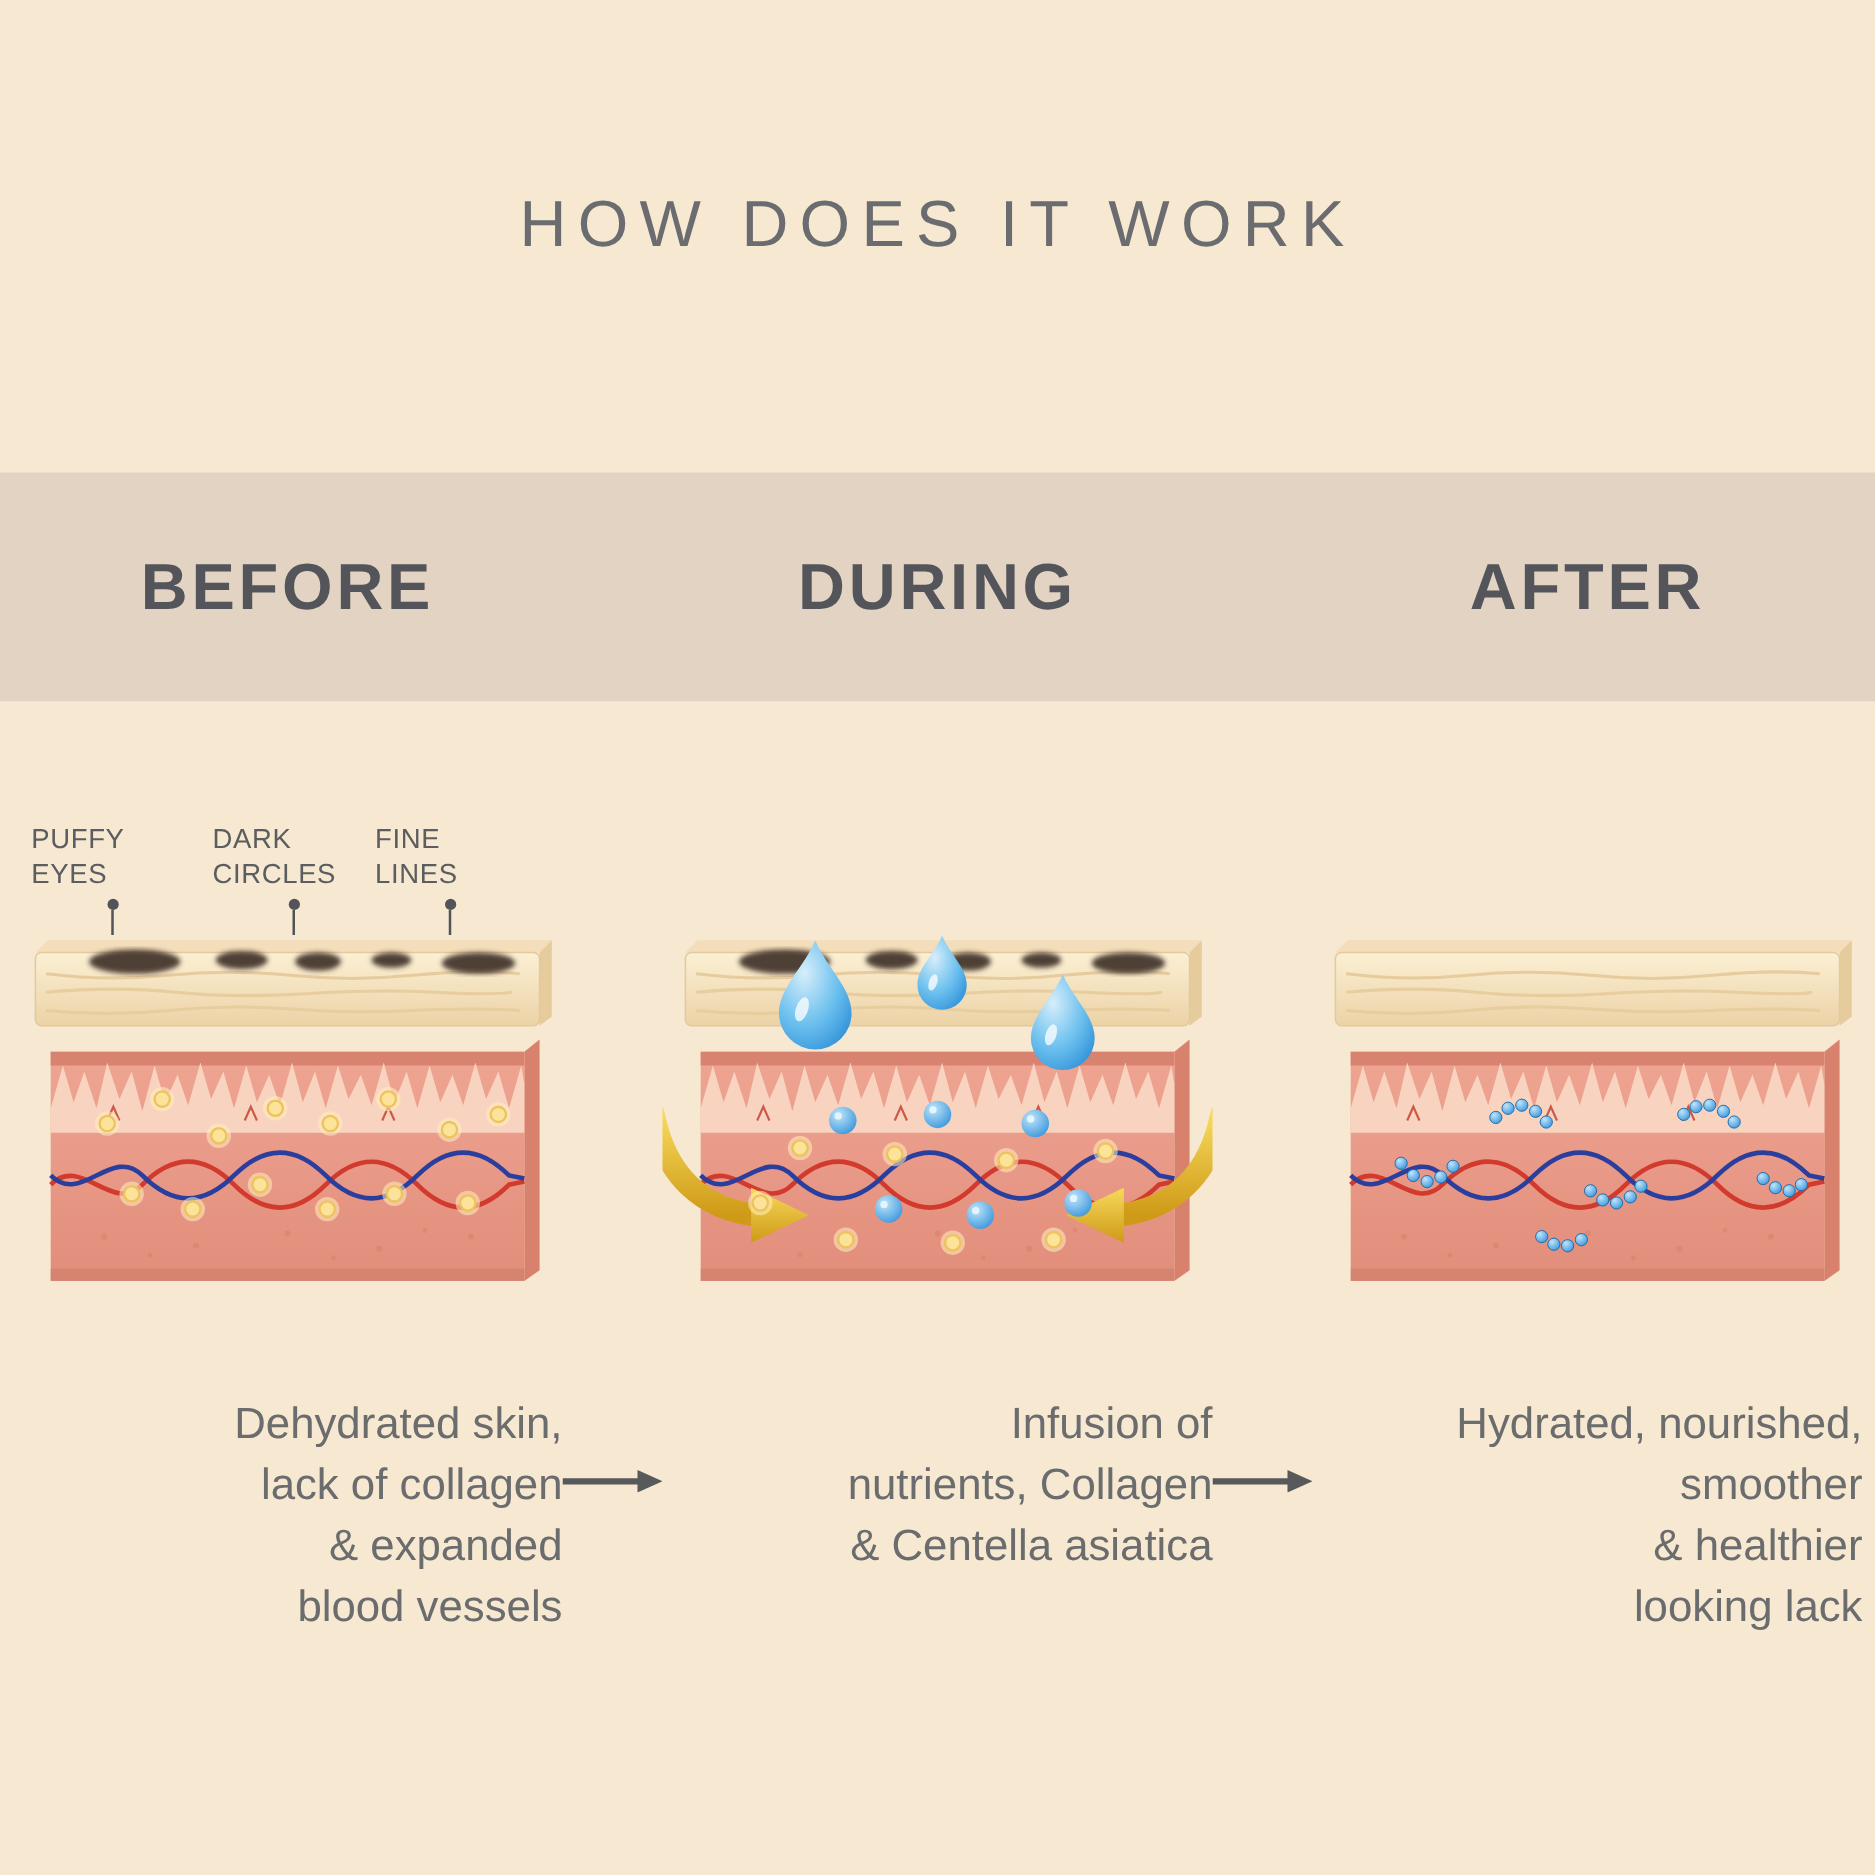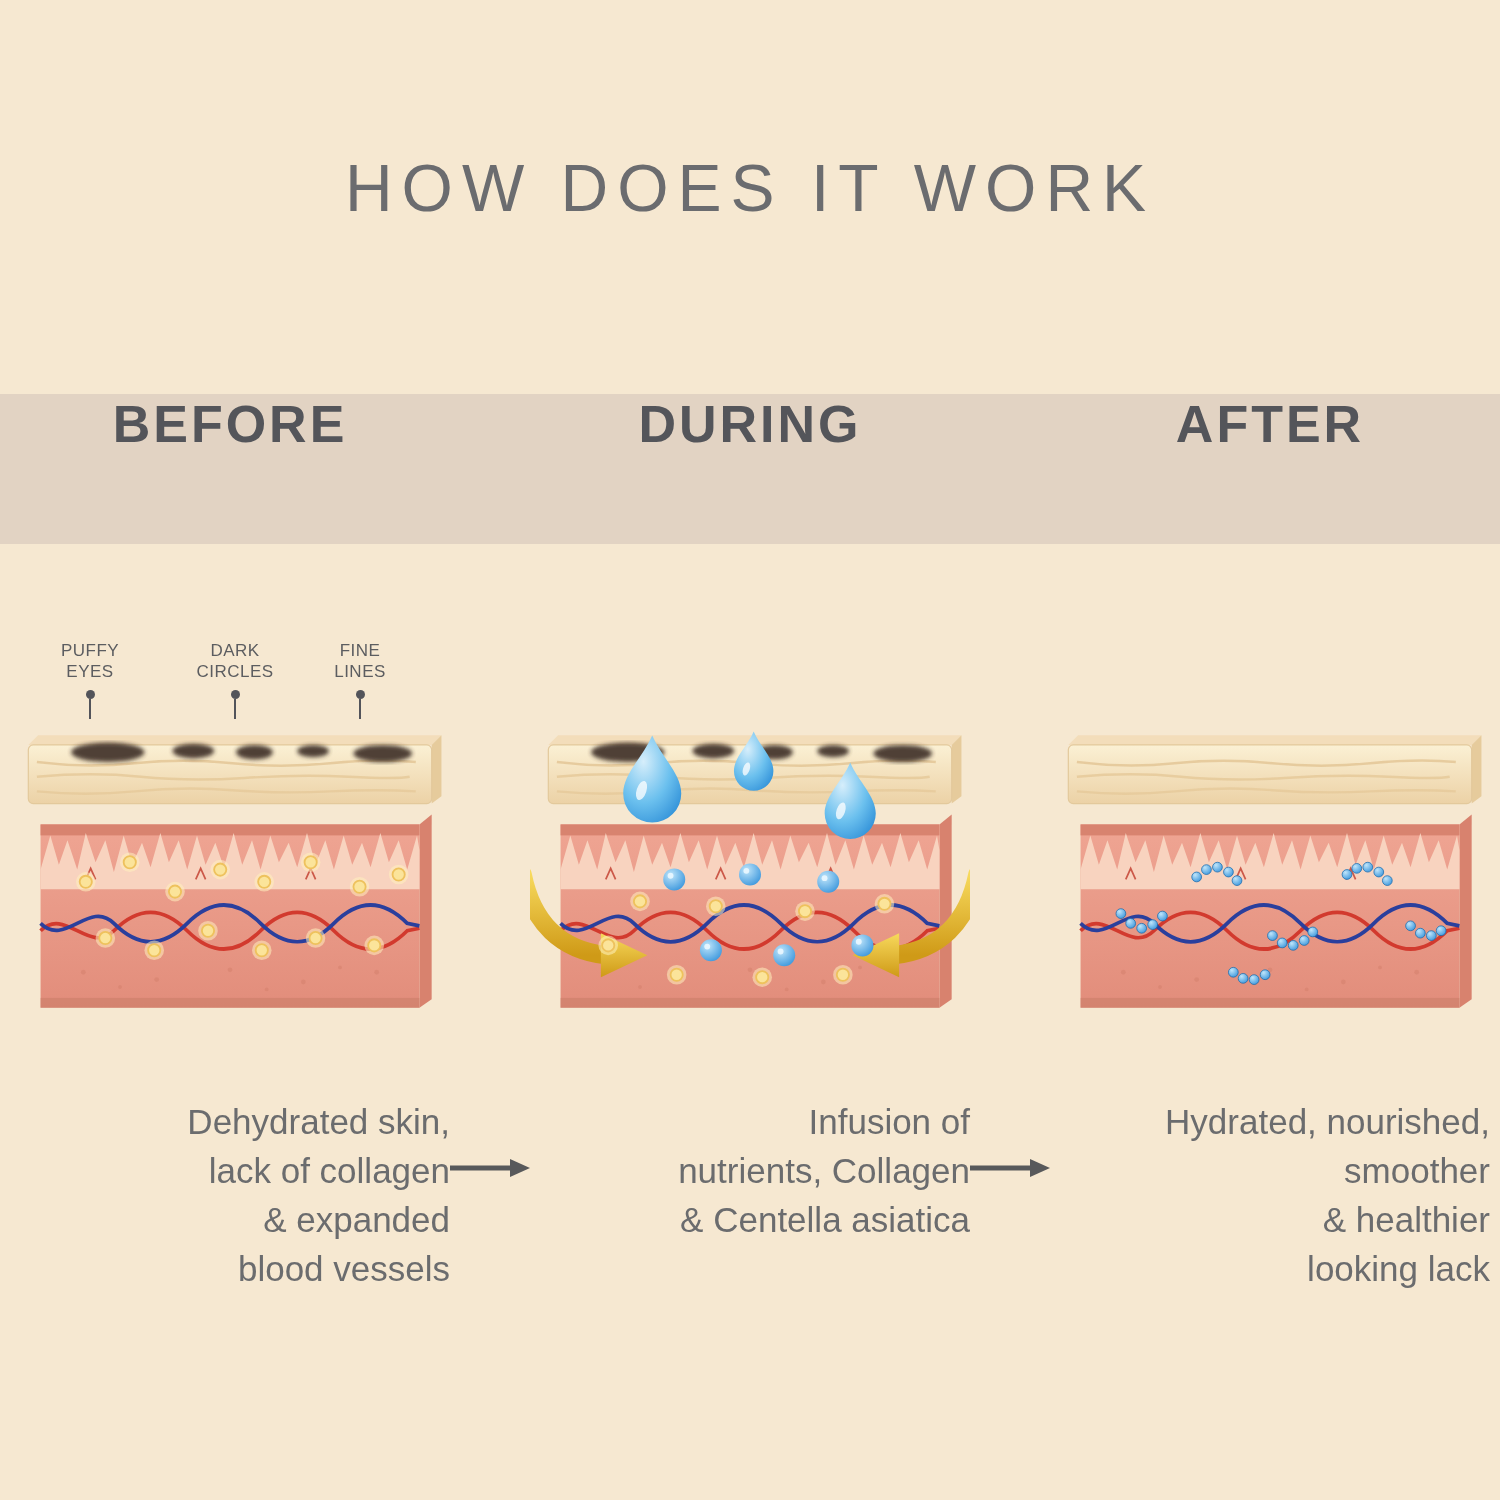--- a/index.html
+++ b/index.html
@@ -5,48 +5,48 @@
   html,body{margin:0;padding:0}
   body{
     width:1500px;height:1500px;
     background:#f6e8d1;
     font-family:"Liberation Sans",sans-serif;
     overflow:hidden;
   }
   .page-title{
     padding-top:150px;
     text-align:center;
-    font-size:66px;
+    font-size:52px;
     letter-spacing:9px;
     font-weight:400;
     color:#6b6c6f;
   }
   .stage-band{
     margin-top:168px;
-    height:150px;
+    height:183px;
     background:#e2d3c3;
-    display:flex;align-items:flex-start;
+    display:flex;align-items:center;
   }
   .row{
     width:1480px;margin:0 auto;
     display:flex;align-items:flex-start;
   }
   .cell{width:440px;flex:0 0 440px}
   .gap{width:80px;flex:0 0 80px}
   .stage-header{
     text-align:center;
     font-size:52px;font-weight:700;
     letter-spacing:3px;color:#54555a;
   }
   .content{margin-top:92px}
   .panel{position:relative}
   .label-zone{height:112px;position:relative}
   .callout{
-    position:absolute;top:4px;text-align:center;
-    font-size:17px;line-height:1.25;letter-spacing:.5px;color:#5c5d60;
+    position:absolute;top:4px;
+    font-size:22px;line-height:1.25;letter-spacing:.5px;color:#5c5d60;
   }
   .callout.c1{left:15px;width:130px}
   .callout.c2{left:160px;width:130px}
   .callout.c3{left:290px;width:120px}
   .pin-head{display:block;width:9px;height:9px;border-radius:50%;background:#53545a;margin:7px auto 0}
   .pin-stem{display:block;width:2.5px;height:20px;background:#53545a;margin:0 auto}
   .panel svg.skin{display:block;margin-top:-52px}
   .captions{margin-top:22px}
   .caption{
     text-align:right;

